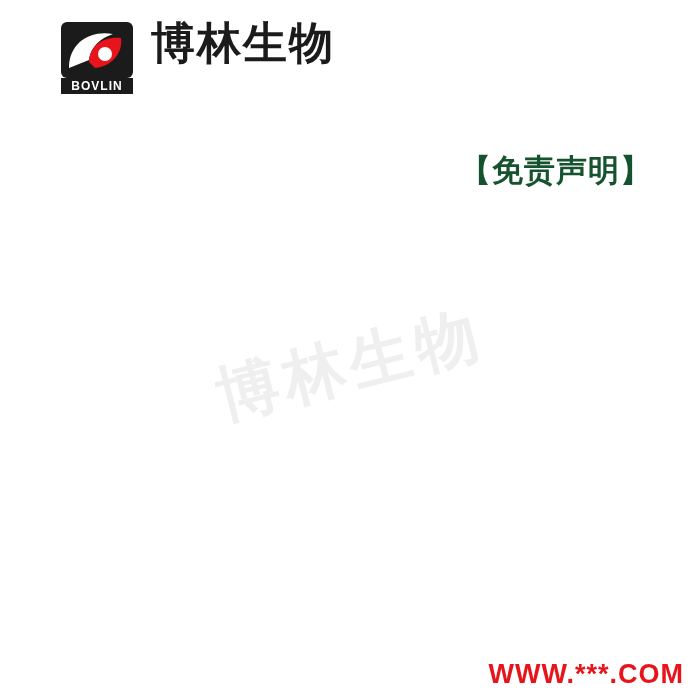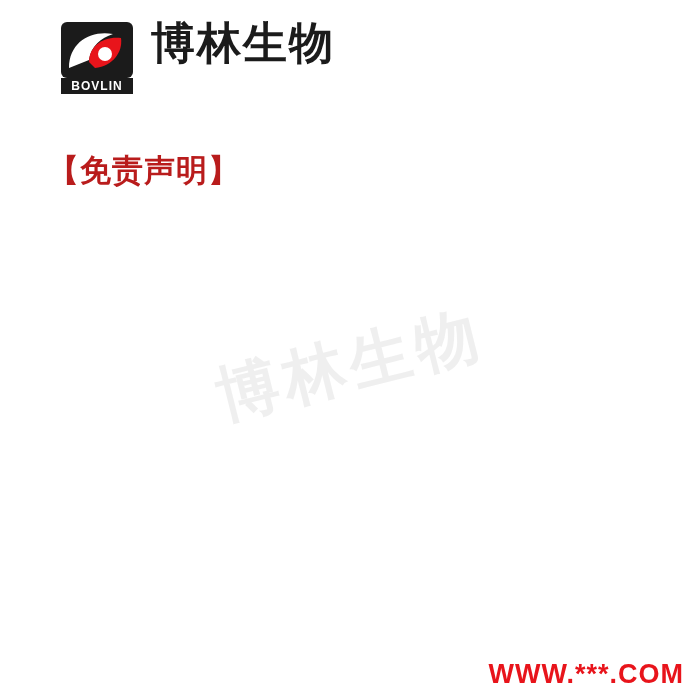--- a/index.html
+++ b/index.html
@@ -50,22 +50,22 @@
   }
 
   
   .disclaimer {
     position: absolute;
     left: 48px;
     top: 150px;
     width: 604px;
   }
   .disclaimer-title {
-    text-align: left;
-    color: #b91c1c;
+    text-align: right;
+    color: #14532d;
     font-family: "Liberation Serif", serif;
     font-weight: bold;
     font-size: 31px;
     letter-spacing: 1px;
     margin-bottom: 22px;
   }
   .disclaimer-body {
     font-family: "Liberation Serif", serif;
     font-size: 25px;
     line-height: 1.82;

